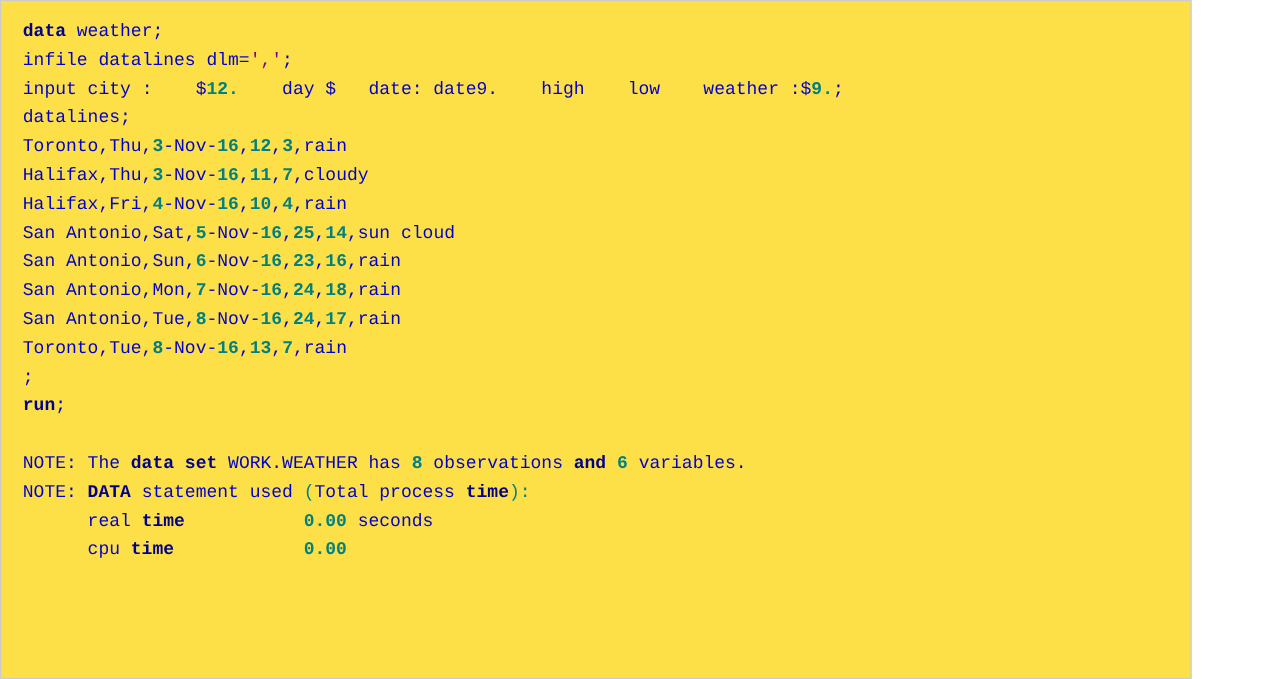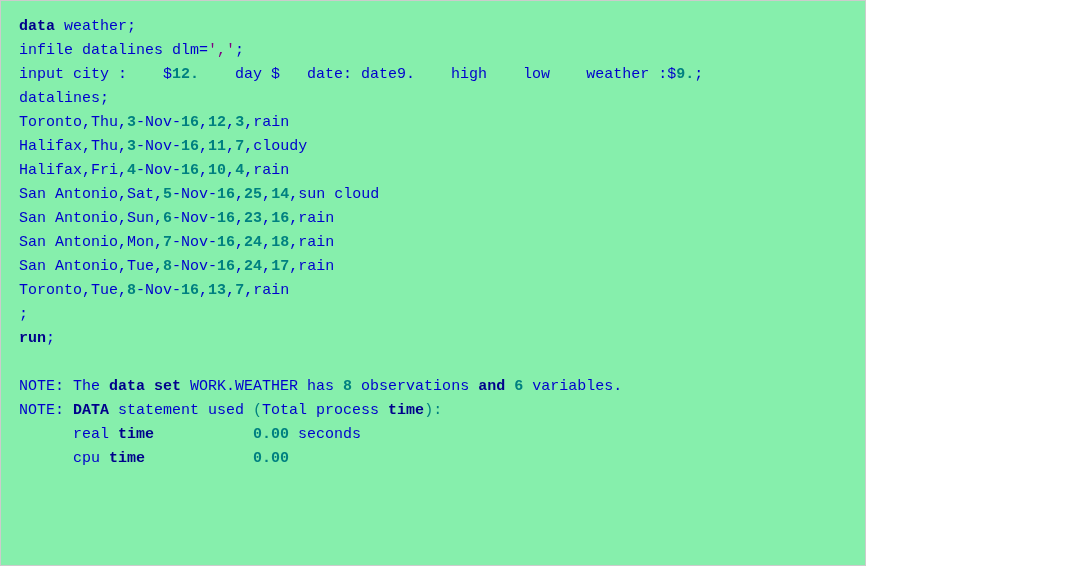--- a/index.html
+++ b/index.html
@@ -5,24 +5,24 @@
   body {
     margin: 0;
     padding: 0;
     background: #ffffff;
     font-family: Consolas, "Courier New", monospace;
     font-size: 15px;
     line-height: 1.6;
   }
   .code-block {
     box-sizing: border-box;
-    width: 866px;
+    width: 993px;
     height: 566px;
     border: 1px solid #cccccc;
-    background: #86efac;
+    background: #fde047;
     padding: 14px 18px;
     white-space: pre;
     overflow: hidden;
   }
   .kw   { color: #00008b; font-weight: bold; }   
   .blue { color: #0000cd; }                      
   .num  { color: #008080; font-weight: bold; }   
   .str  { color: #800080; }
   .teal { color: #008080; }
 </style>

